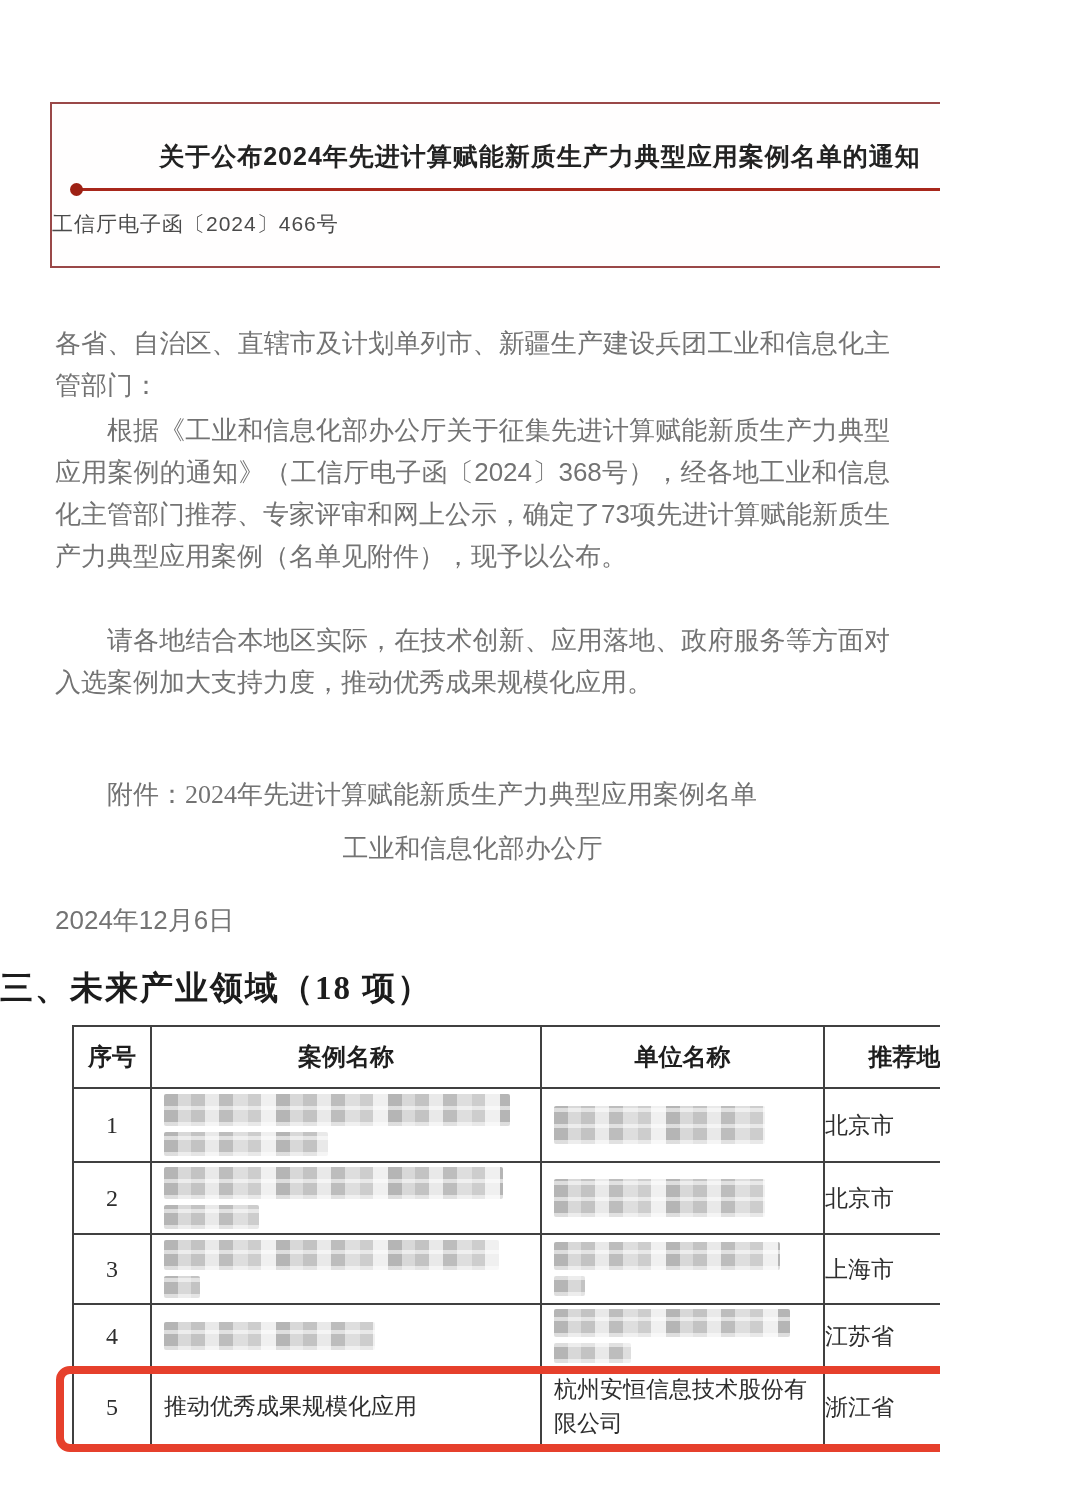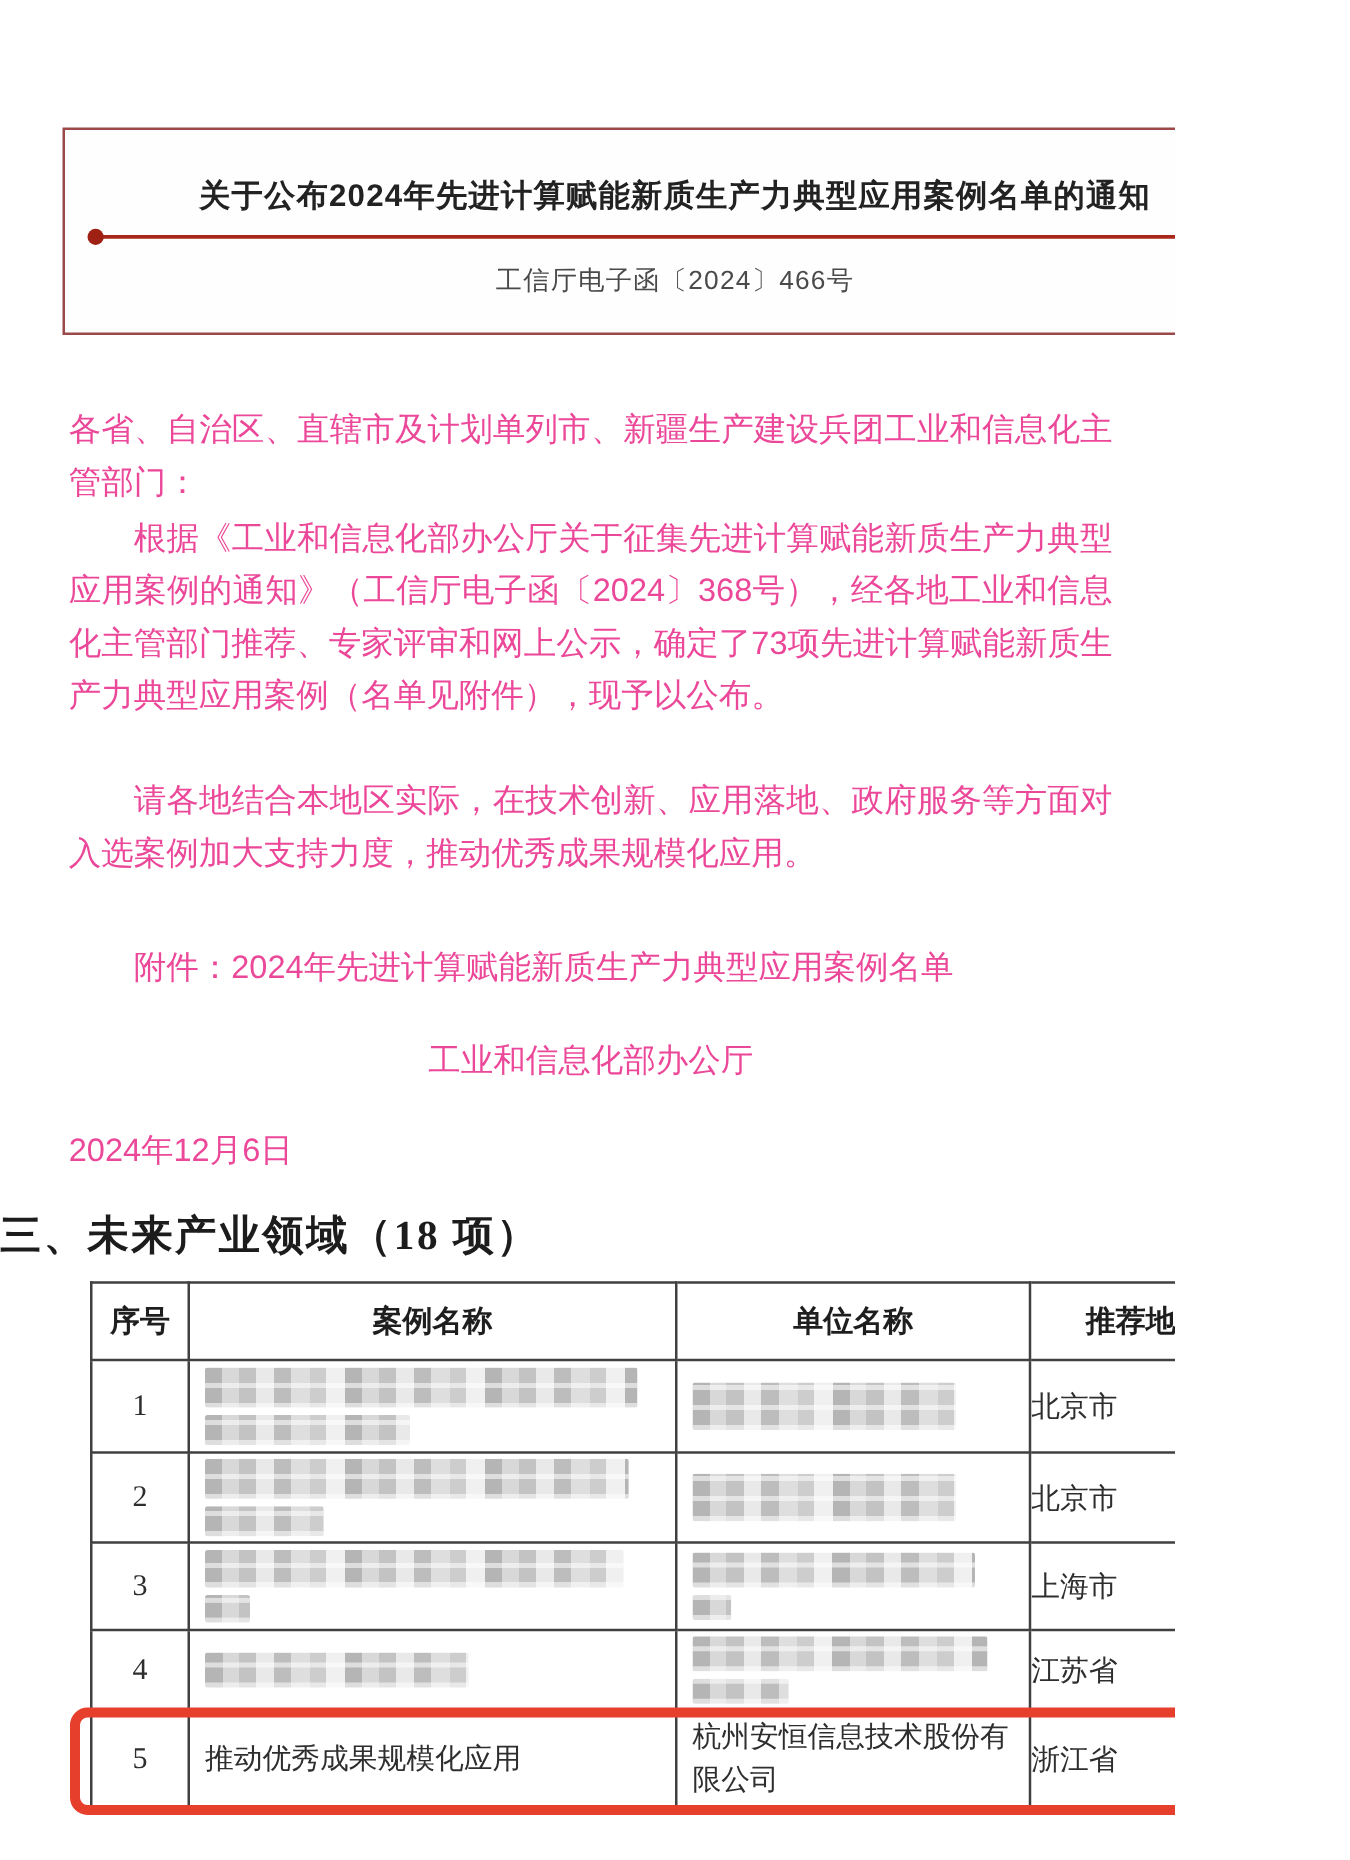--- a/index.html
+++ b/index.html
@@ -26,32 +26,32 @@
     background:#a8271b;
   }
   .notice-divider::before,.notice-divider::after{
     content:"";position:absolute;top:-5px;width:13px;height:13px;
     border-radius:50%;background:#9e2114;
   }
   .notice-divider::before{left:-4px;}
   .notice-divider::after{right:-4px;}
   .notice-docnum{
     position:absolute;left:0;right:0;top:106px;
-    text-align:center;font-size:21px;color:#4a4a4a;letter-spacing:1px;
+    font-size:21px;color:#4a4a4a;letter-spacing:1px;
   }
   
   .para{
     position:absolute;left:55px;right:50px;
-    font-size:26px;line-height:42px;color:#ec4899;font-weight:500;
+    font-size:26px;line-height:42px;color:#737373;font-weight:500;
     text-align:justify;
   }
   .salutation{top:282px;}
   .p1{top:369px;text-indent:2em;}
   .p2{top:579px;text-indent:2em;}
-  .attachment{top:712px;text-indent:2em;}
+  .attachment{top:734px;text-indent:2em;font-family:Liberation Serif, serif;}
   .signer{top:787px;text-align:center;}
   .date{top:859px;text-align:left;}
   
   .section-title{
     position:absolute;left:0;right:0;top:926px;
     font-size:33px;font-weight:bold;color:#1c1c1c;
     font-family:"Liberation Serif", serif;letter-spacing:2px;
   }
   
   table.cases{

